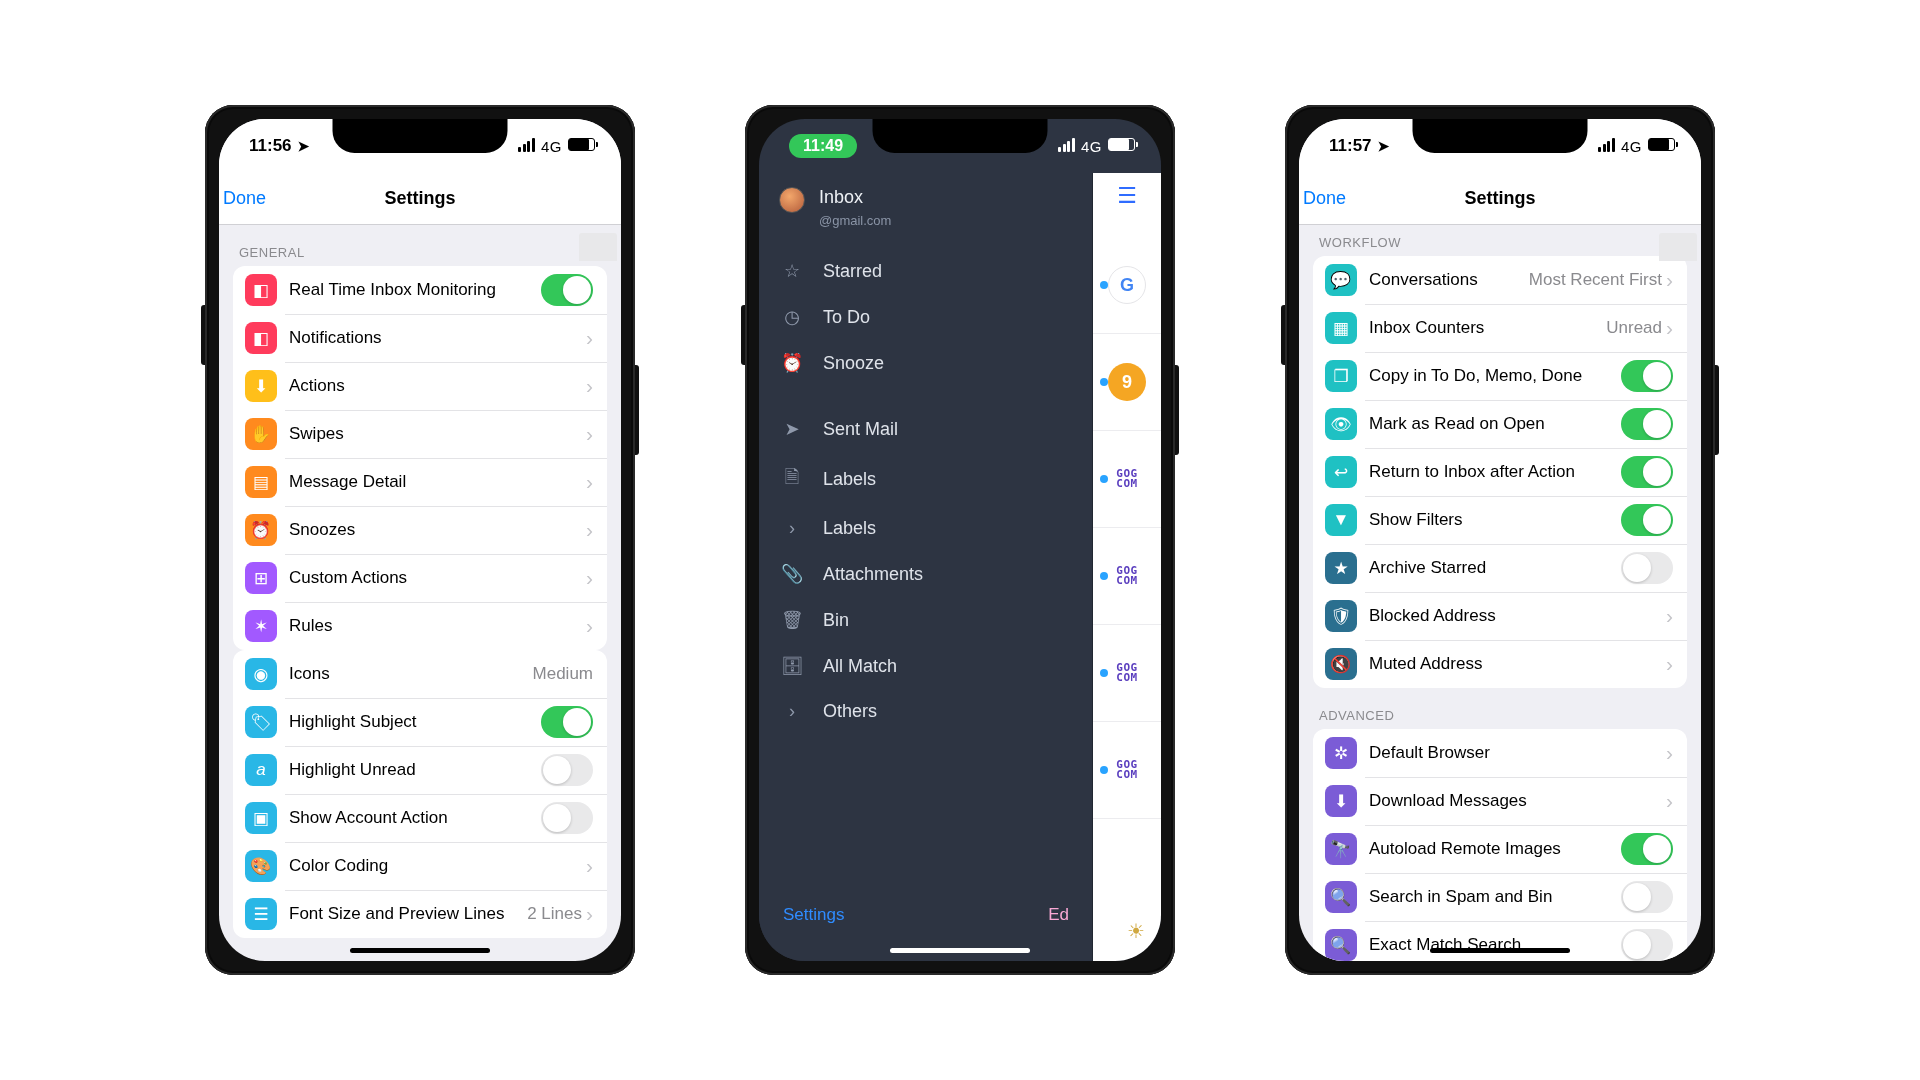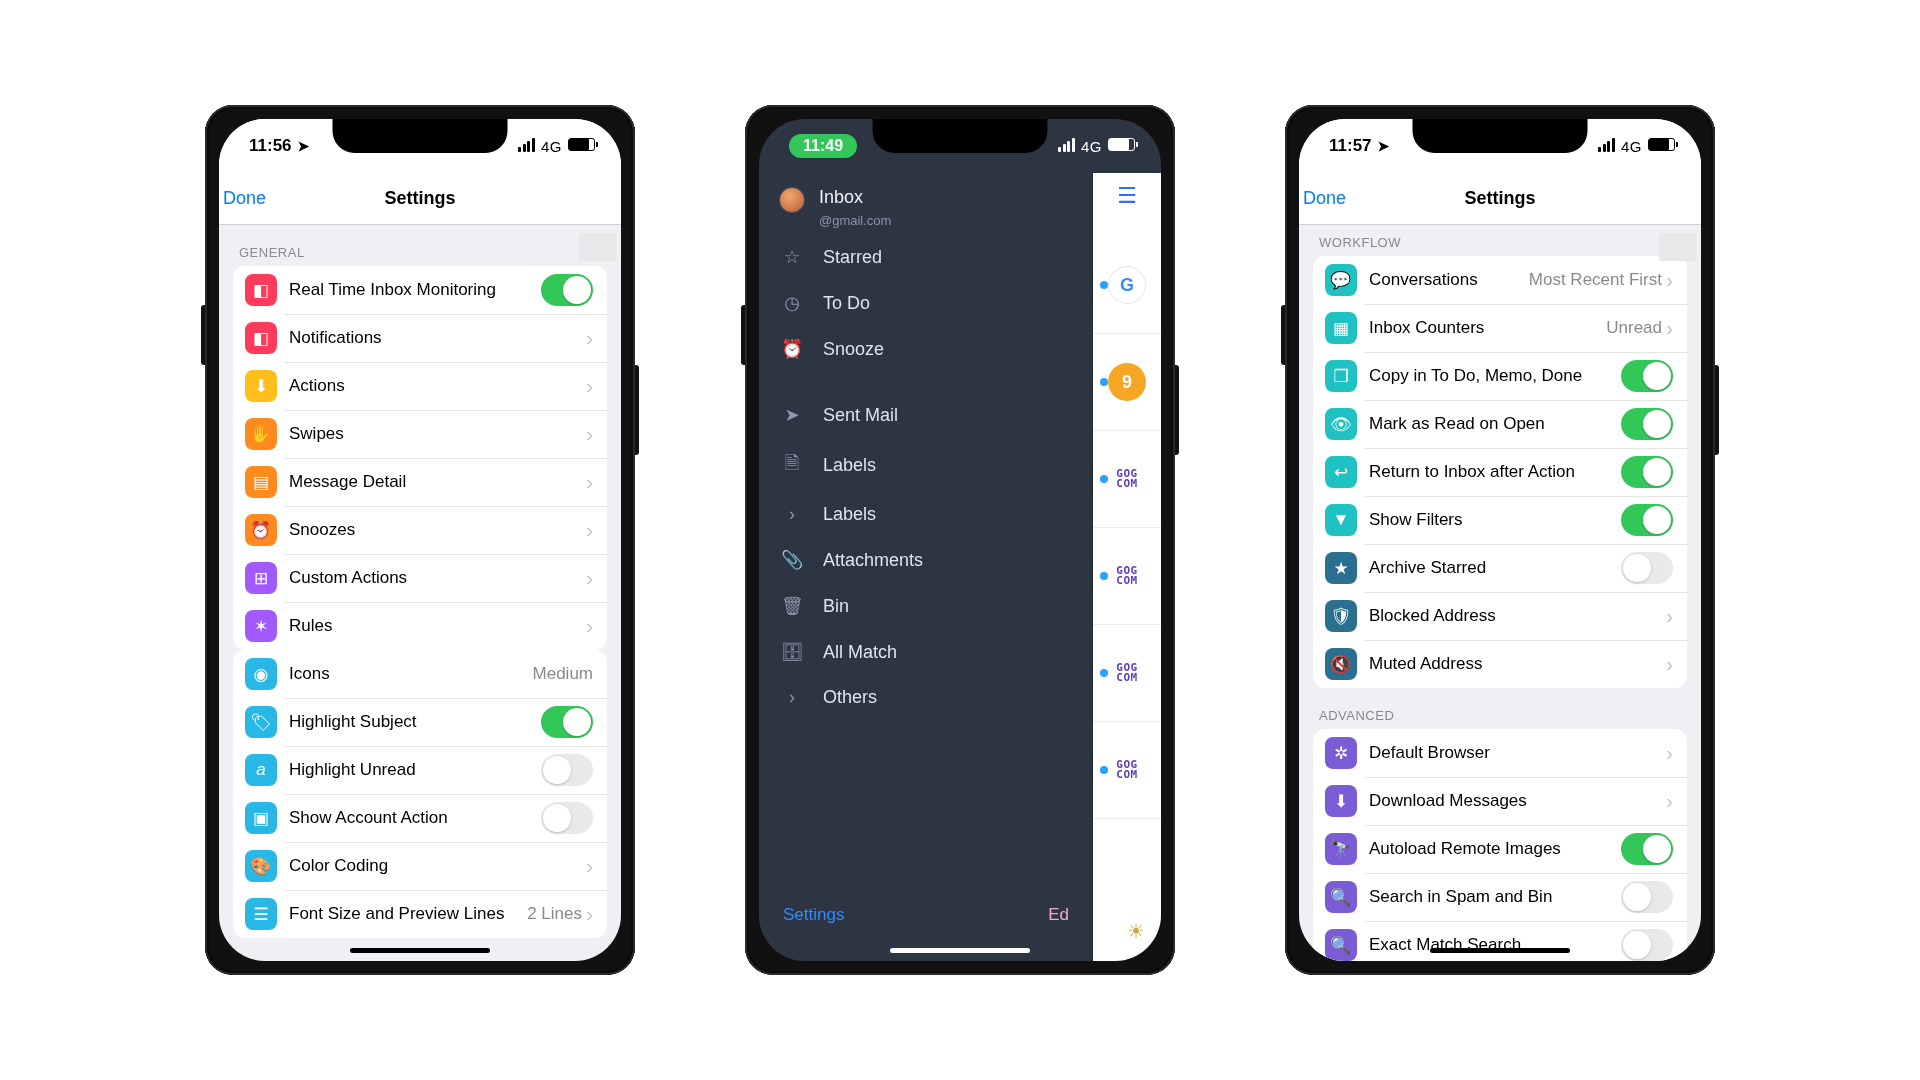--- a/index.html
+++ b/index.html
@@ -52,21 +52,21 @@
 .ic-cyan{background:#29b7e6}
 .ic-teal{background:#1fc1c3}
 .ic-violet{background:#7b5cd6}
 .ic-darkteal{background:#2a6f8f}
 
 .drawer-wrap{display:flex;height:calc(100% - 54px);position:relative}
 .drawer{flex:1;background:#2d3442;color:#d4d8df;padding:4px 0;position:relative;display:flex;flex-direction:column}
 .acct{display:flex;align-items:flex-start;gap:14px;padding:10px 20px 2px}
 .avatar{width:26px;height:26px;border-radius:50%;background:radial-gradient(circle at 40% 35%,#f3a76b,#b25b3a);border:1px solid #555}
 .acct-name{font-size:18px;color:#eef1f5}
-.acct-sub{font-size:13px;color:#8a94a6;margin-left:60px;margin-top:-2px;margin-bottom:6px}
+.acct-sub{font-size:13px;color:#8a94a6;margin-left:60px;margin-top:-2px;margin-bottom:20px}
 .d-item{display:flex;align-items:center;gap:20px;padding:12px 22px;font-size:18px;color:#dfe3ea}
 .d-item .d-ic{width:22px;text-align:center;color:#8f99ab;font-size:18px}
 .d-spacer{height:20px}
 .d-bottom{margin-top:auto;display:flex;justify-content:space-between;padding:18px 24px 32px;font-size:17px}
 .d-settings{color:#2f8cff}
 .d-edit{color:#f9a8d4}
 .peeking{width:68px;background:#fff;position:relative;display:flex;flex-direction:column;align-items:center;padding-top:10px}
 .peeking::before{content:"";position:absolute;left:-1px;top:0;bottom:0;width:1px;background:rgba(0,0,0,.25)}
 .hamb{align-self:center;color:#2f6cff;font-size:22px;margin-bottom:28px}
 .mail-item{height:97px;width:100%;display:flex;align-items:center;justify-content:center;position:relative;border-bottom:.5px solid #ececef}

